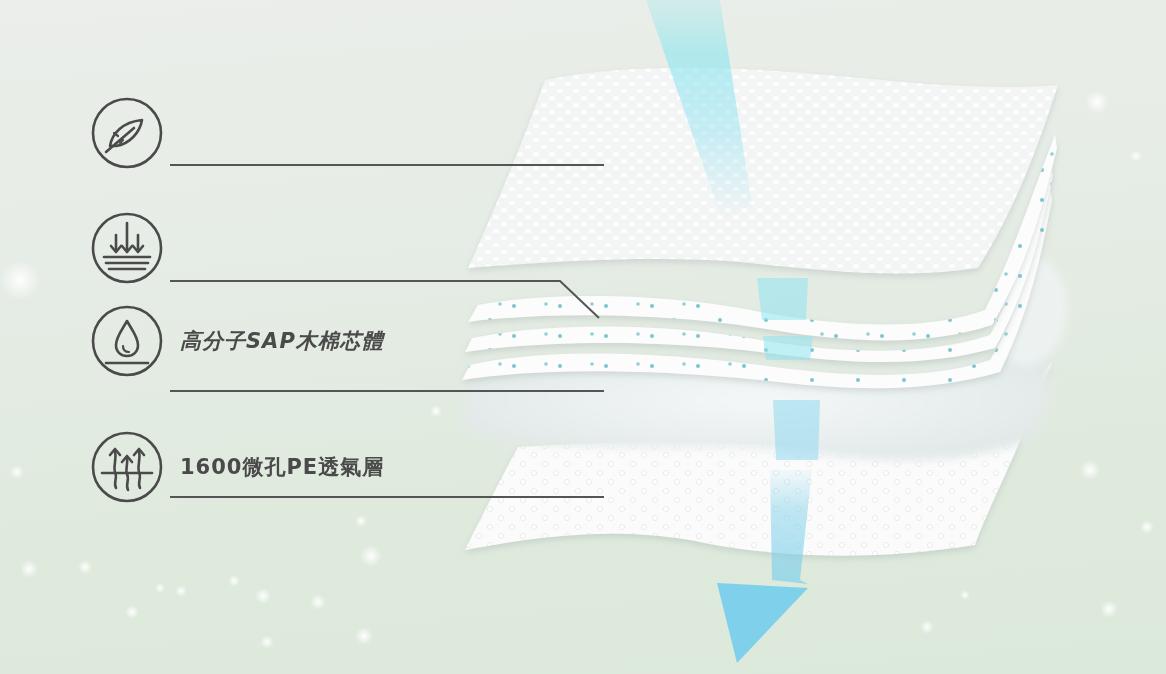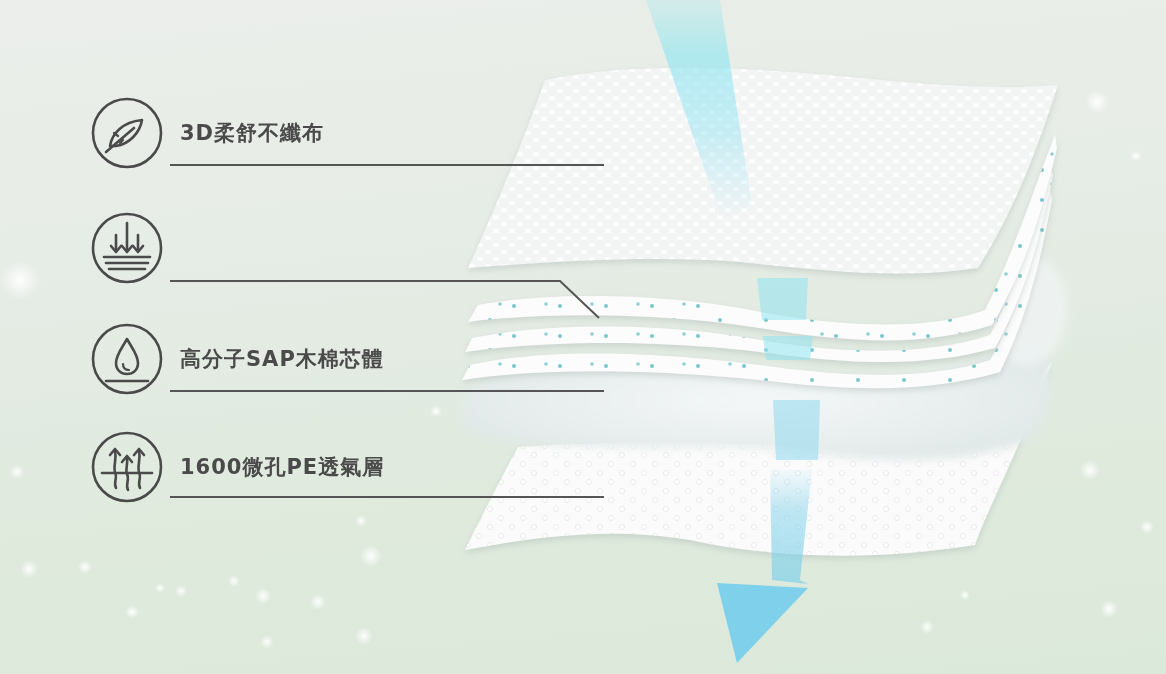--- a/index.html
+++ b/index.html
@@ -124,41 +124,40 @@
   <line x1="170" y1="497" x2="604" y2="497" stroke="#555555" stroke-width="2"></line>
 </svg>
 
 <div class="feature" style="top:96px;">
   <svg class="icon" viewBox="0 0 74 74">
     <circle cx="37" cy="37" r="34" fill="none" stroke="#4a4a4a" stroke-width="2.6"></circle>
     <path d="M20 50 C22 38 32 26 52 24 C50 36 40 48 26 50 Z" fill="none" stroke="#4a4a4a" stroke-width="2.6" stroke-linejoin="round"></path>
     <path d="M16 56 L44 32" fill="none" stroke="#4a4a4a" stroke-width="2.6" stroke-linecap="round"></path>
     <path d="M28 40 L24 37 M33 44 L30 47" stroke="#4a4a4a" stroke-width="2.2" stroke-linecap="round"></path>
   </svg>
-  <span class="label">3D柔舒不纖布</span>
 </div>
 
 <div class="feature" style="top:211px;">
   <svg class="icon" viewBox="0 0 74 74">
     <circle cx="37" cy="37" r="34" fill="none" stroke="#4a4a4a" stroke-width="2.6"></circle>
     <g stroke="#4a4a4a" stroke-width="2.6" fill="none" stroke-linecap="round" stroke-linejoin="round">
       <line x1="26" y1="24" x2="26" y2="40"></line>
         <polyline points="21,35 26,41 31,35"></polyline>
       <line x1="37" y1="12" x2="37" y2="40"></line>
         <polyline points="32,35 37,41 42,35"></polyline>
       <line x1="48" y1="24" x2="48" y2="40"></line>
         <polyline points="43,35 48,41 53,35"></polyline>
       <line x1="14" y1="46" x2="60" y2="46"></line>
       <line x1="16" y1="52" x2="58" y2="52"></line>
       <line x1="19" y1="58" x2="55" y2="58"></line>
     </g>
   </svg>
 </div>
 
-<div class="feature" style="top:322px;">
+<div class="feature" style="top:304px;font-style:italic;">
   <svg class="icon" viewBox="0 0 74 74">
     <circle cx="37" cy="37" r="34" fill="none" stroke="#4a4a4a" stroke-width="2.6"></circle>
     <path d="M37 17 C32 26 26 33 26 41 C26 48 31 52 37 52 C43 52 48 48 48 41 C48 33 42 26 37 17 Z" fill="none" stroke="#4a4a4a" stroke-width="2.6" stroke-linejoin="round"></path>
     <path d="M33 42 C33 46 35 48 39 48" fill="none" stroke="#4a4a4a" stroke-width="2.2" stroke-linecap="round"></path>
     <line x1="16" y1="59" x2="58" y2="59" stroke="#4a4a4a" stroke-width="2.6" stroke-linecap="round"></line>
   </svg>
   <span class="label">高分子SAP木棉芯體</span>
 </div>
 
 <div class="feature" style="top:430px;text-align:right;">

